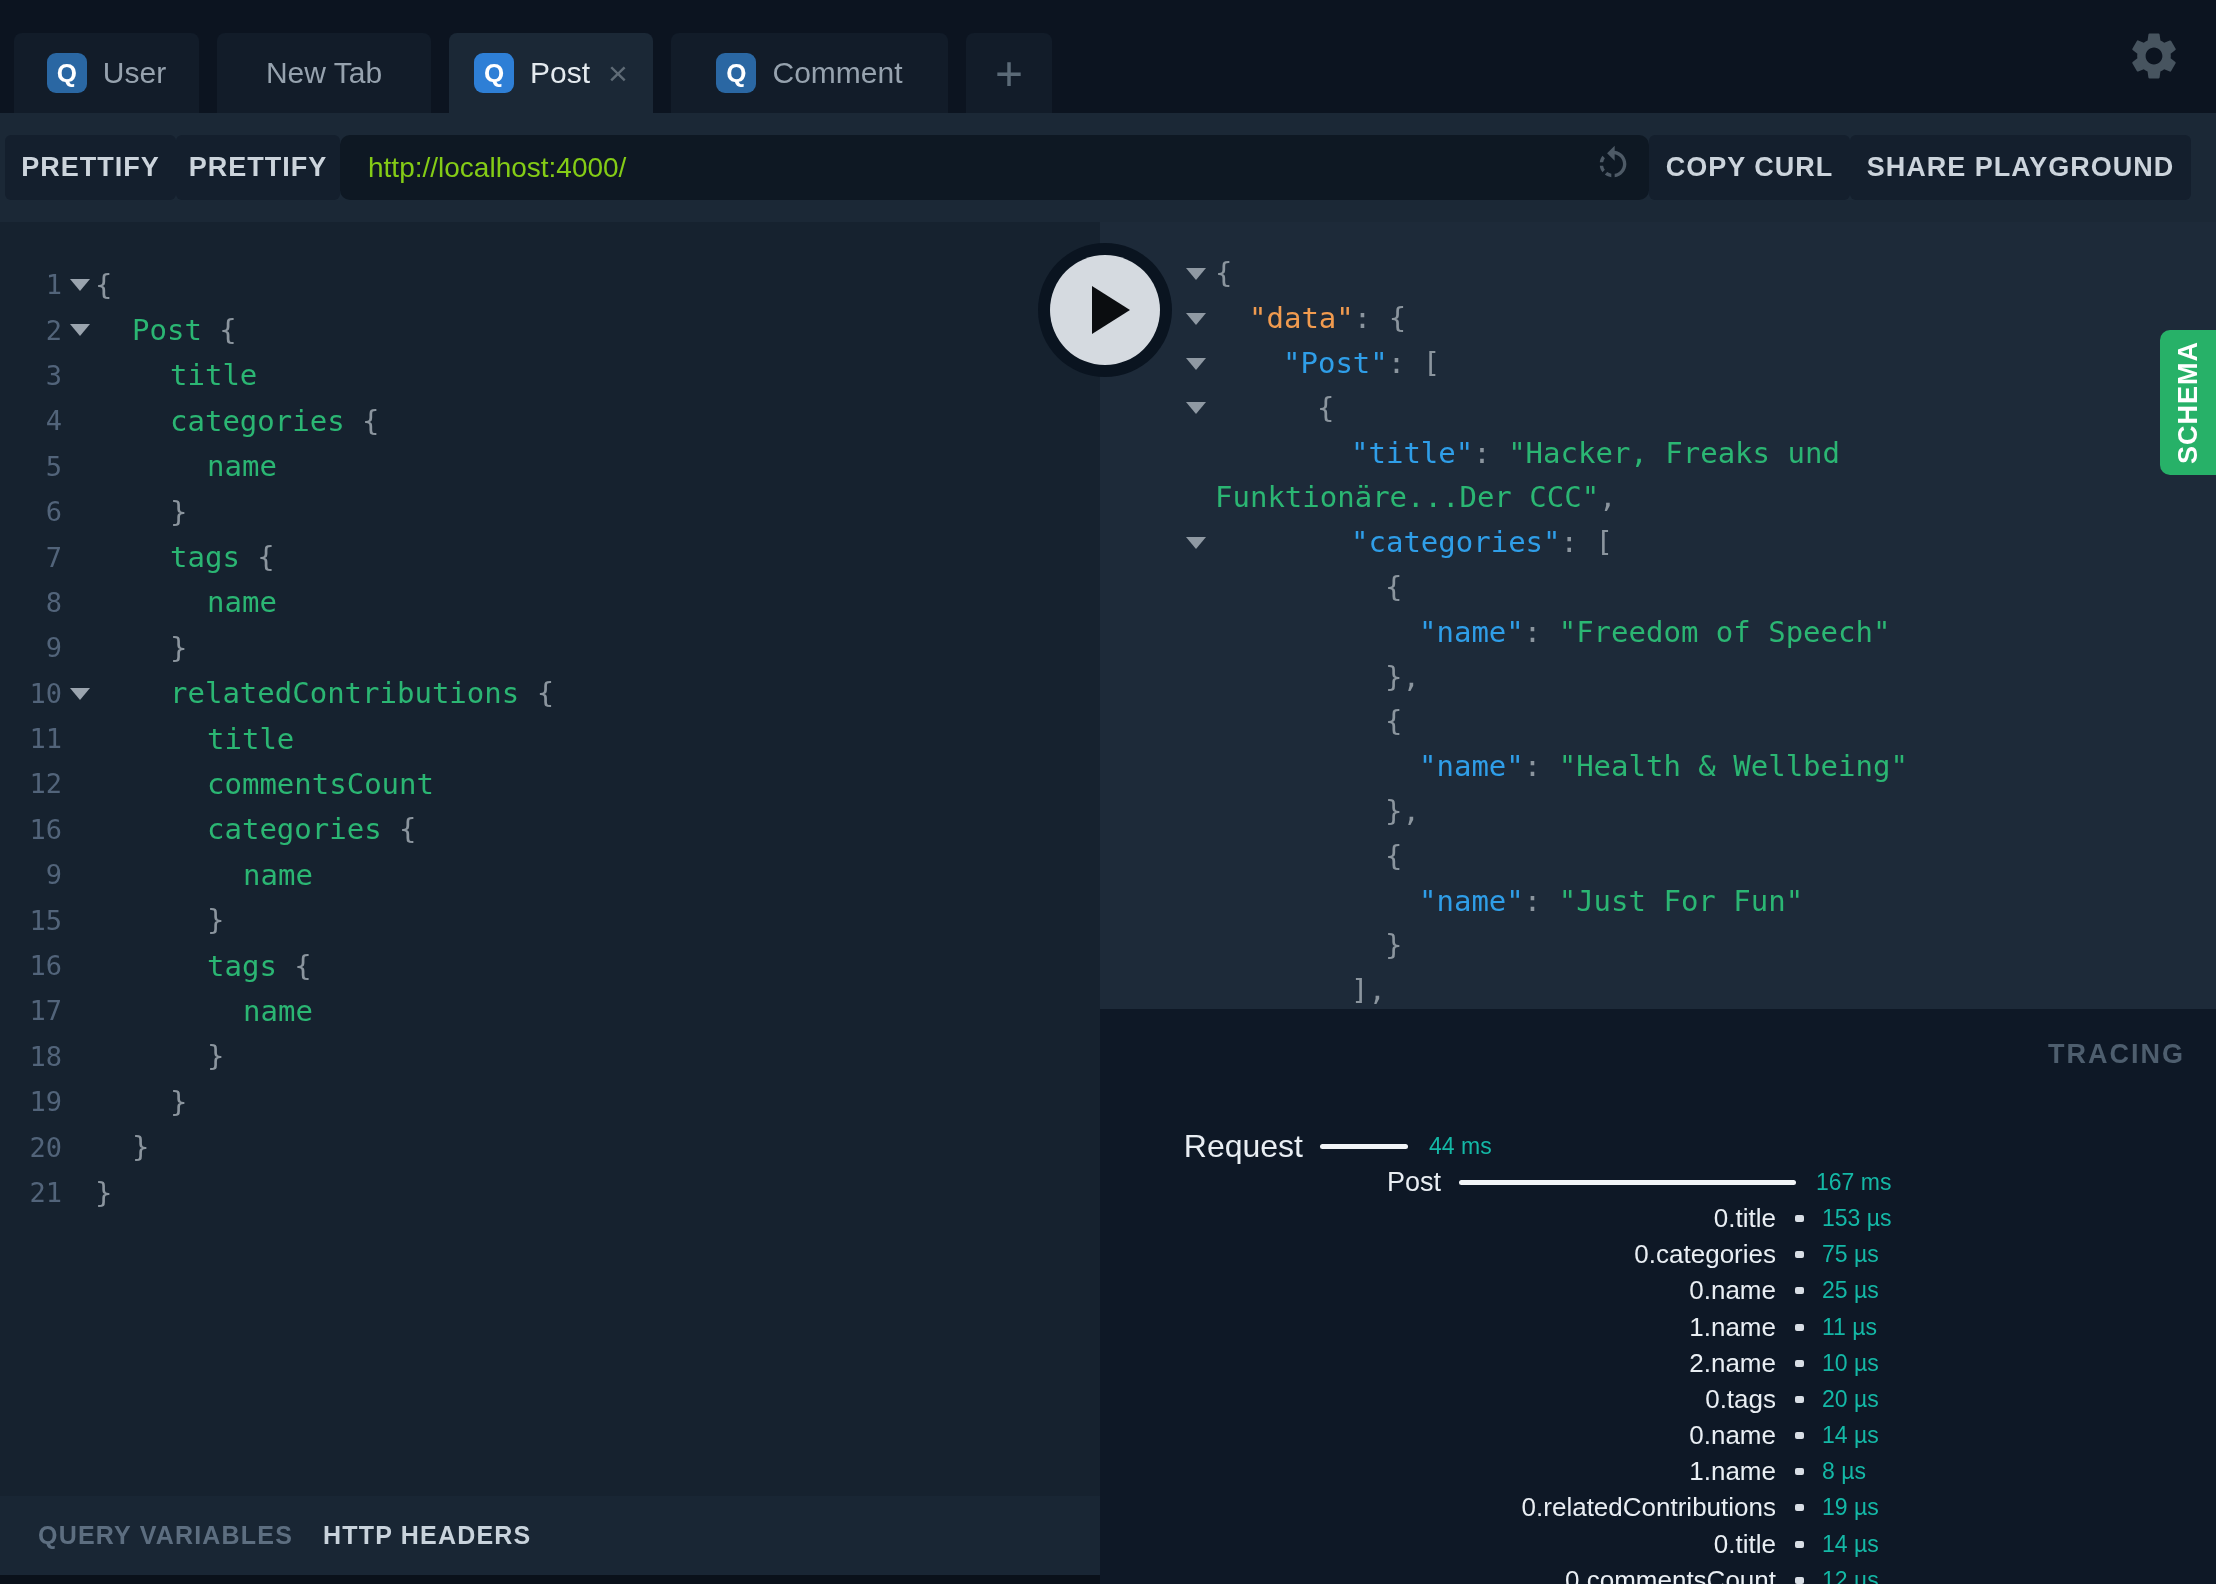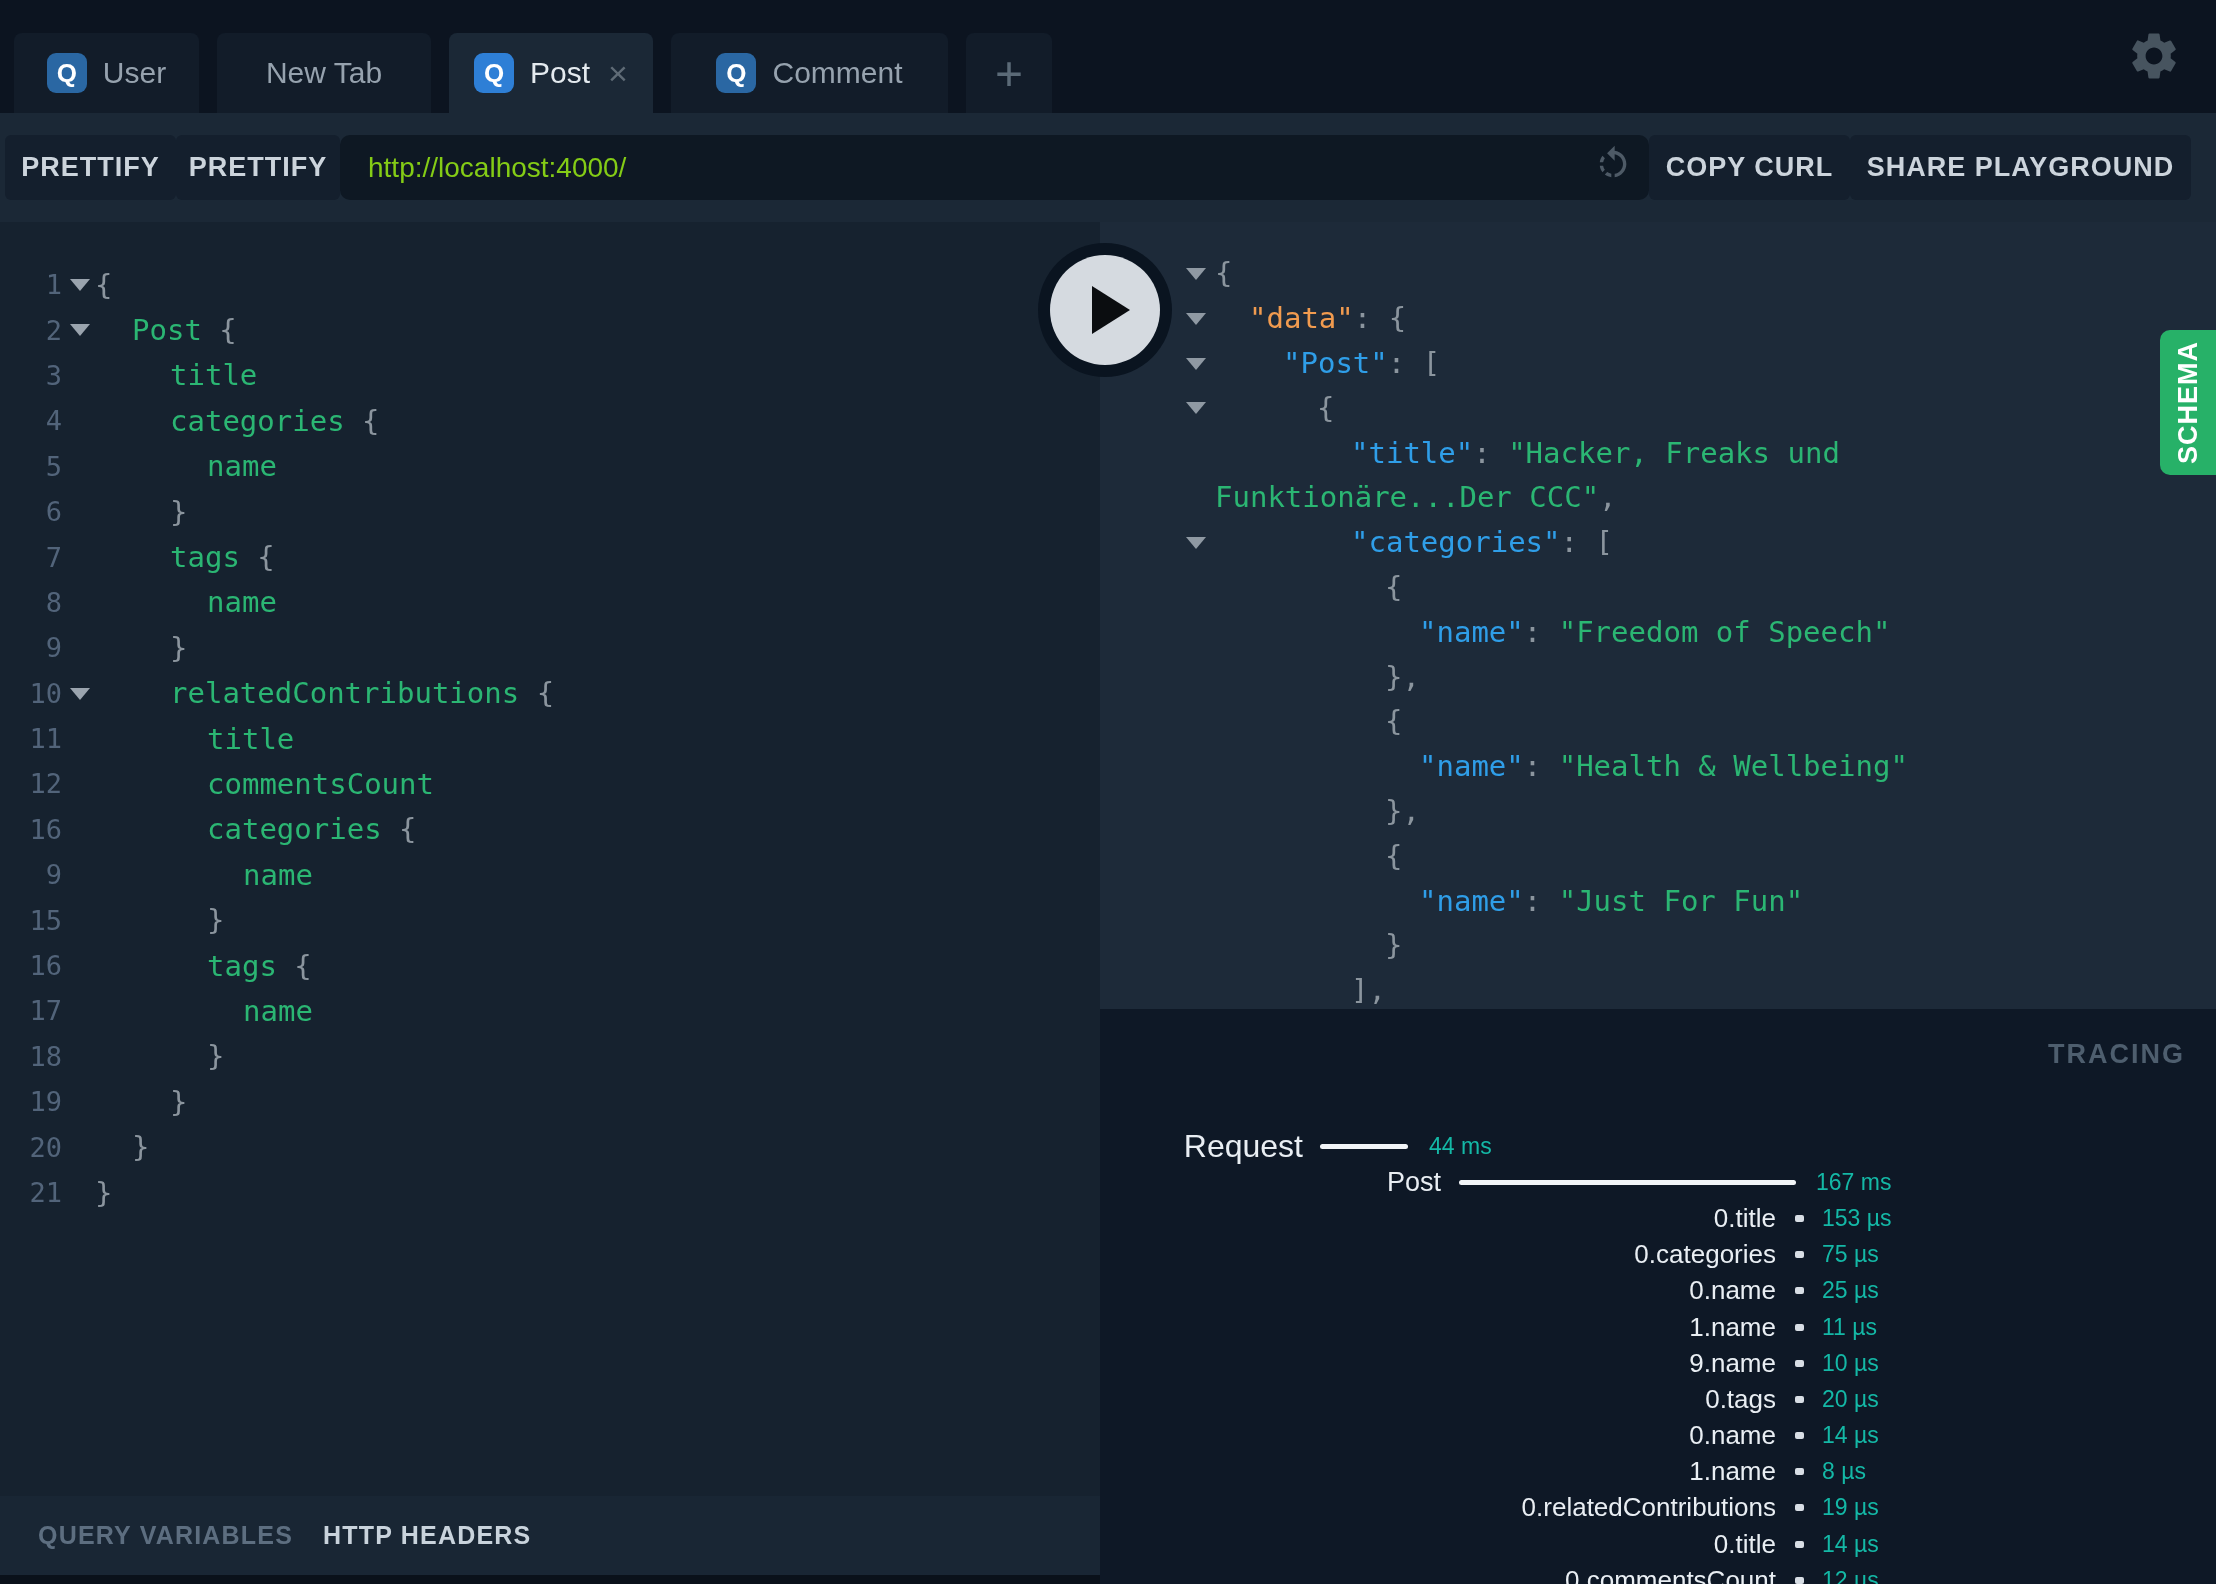--- a/index.html
+++ b/index.html
@@ -318,21 +318,21 @@
             <span class="val">25 µs</span>
           </div>
         <div class="trow">
             <span class="lbl">1.name</span>
             <span class="sep">
               <span class="dot"></span>
             </span>
             <span class="val">11 µs</span>
           </div>
         <div class="trow">
-            <span class="lbl">9.name</span>
+            <span class="lbl">2.name</span>
             <span class="sep">
               <span class="dot"></span>
             </span>
             <span class="val">10 µs</span>
           </div>
         <div class="trow">
             <span class="lbl">0.tags</span>
             <span class="sep">
               <span class="dot"></span>
             </span>

